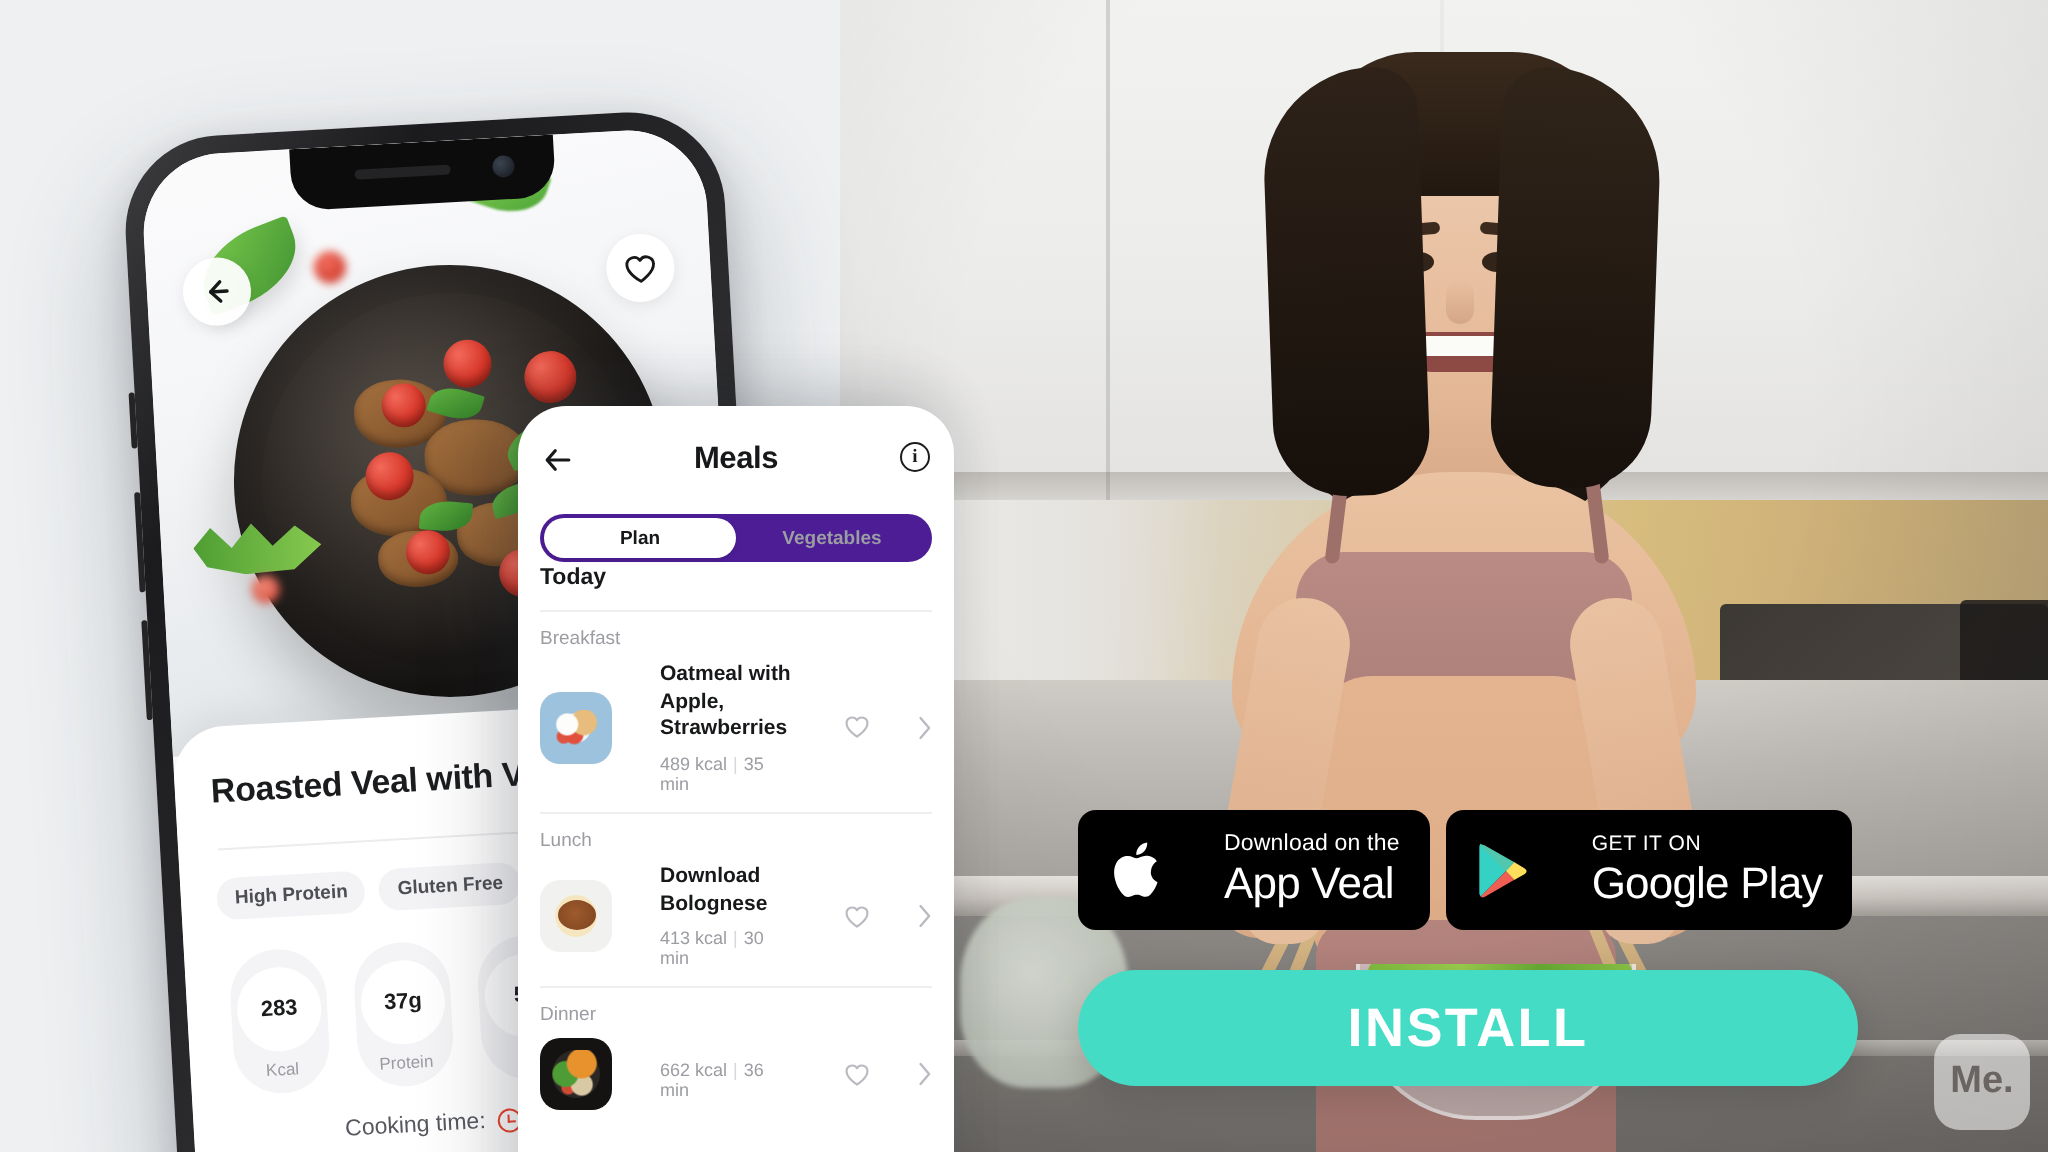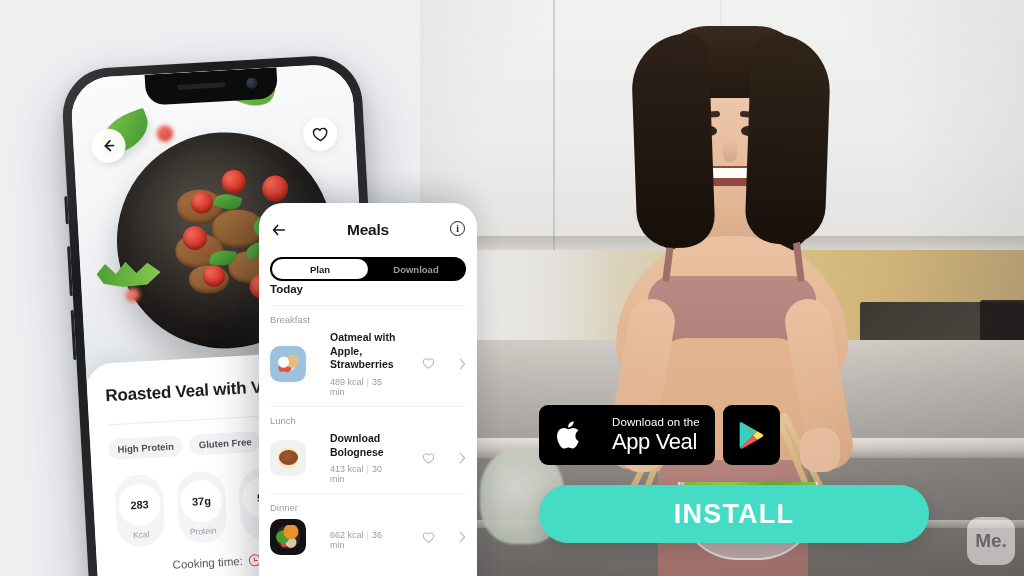--- a/index.html
+++ b/index.html
@@ -317,21 +317,21 @@
   }
   .mf-title { font-size:15.5px; font-weight:700; color:#17181a; letter-spacing:-.2px; }
   .mf-back { position:absolute; left:12px; top:19px; width:16px; height:16px; }
   .mf-info {
     position:absolute; right:12px; top:18px; width:15px; height:15px;
     border:1.4px solid #1b1c1e; border-radius:50%;
     display:flex; align-items:center; justify-content:center;
     font-size:9.5px; font-weight:700; color:#1b1c1e; font-family:"Liberation Serif", serif;
   }
   .seg {
-    margin:0 11px; height:24px; background:#000000; border-radius:12px;
+    margin:0 11px; height:24px; background:#4c1d95; border-radius:12px;
     display:flex; padding:2px;
   }
   .seg-item {
     flex:1; display:flex; align-items:center; justify-content:center;
     font-size:9.5px; border-radius:10px; color:#9b9da2; font-weight:600;
   }
   .seg-item.active { background:#fff; color:#17181a; box-shadow:0 1px 3px rgba(0,0,0,.10); }
   .today { font-size:11.5px; font-weight:700; color:#17181a; padding:2px 11px 10px; }
   .hr { height:1px; background:#eeeef0; margin:0 11px; }
   .meal-group { padding:8px 11px 0; }
@@ -538,21 +538,21 @@
           <path d="M6.6 3.4 2.6 8l4 4.6" fill="none" stroke="#17181a" stroke-width="1.6" stroke-linecap="round" stroke-linejoin="round"></path>
           <path d="M2.8 8h10.6" stroke="#17181a" stroke-width="1.6" stroke-linecap="round"></path>
         </svg>
       </div>
       <div class="mf-title">Meals</div>
       <div class="mf-info">i</div>
     </div>
 
     <div class="seg">
       <div class="seg-item active">Plan</div>
-      <div class="seg-item">Download</div>
+      <div class="seg-item">Vegetables</div>
     </div>
 
     <div class="today">Today</div>
     <div class="hr"></div>
 
     <div class="meal-group">
       <div class="meal-type">Breakfast</div>
       <div class="meal-row">
         <div class="thumb t-oat"></div>
         <div class="meal-mid">
@@ -622,20 +622,24 @@
       </span>
     </div>
 
     <div class="badge gp">
       <svg class="gplay-ic" viewBox="0 0 26 28">
         <path fill="#34d1c4" d="M2.2 1.4C1.8 1.8 1.6 2.4 1.6 3.2v21.6c0 .8.2 1.4.6 1.8l.1.1L14.4 14.6v-.3L2.3 1.3l-.1.1z"></path>
         <path fill="#fedf5c" d="M18.4 18.8l-4-4.2v-.3l4-4.1.1.1 4.8 2.8c1.4.8 1.4 2.1 0 2.9l-4.9 2.8z"></path>
         <path fill="#ee5e52" d="M18.5 18.7L14.4 14.6 2.2 26.8c.5.5 1.2.5 2.1.1l14.2-8.2z"></path>
         <path fill="#51c8ad" d="M18.5 10.3L4.3 2.2c-.9-.5-1.6-.4-2.1.1l12.2 12.3 4.1-4.3z"></path>
       </svg>
+      <span class="badge-txt">
+        <span class="badge-small">GET IT ON</span>
+        <span class="badge-big">Google Play</span>
+      </span>
     </div>
   </div>
 
   <div class="install-btn">INSTALL</div>
 
   <div class="me-badge">Me.</div>
 
 </div>
 
 </body></html>

